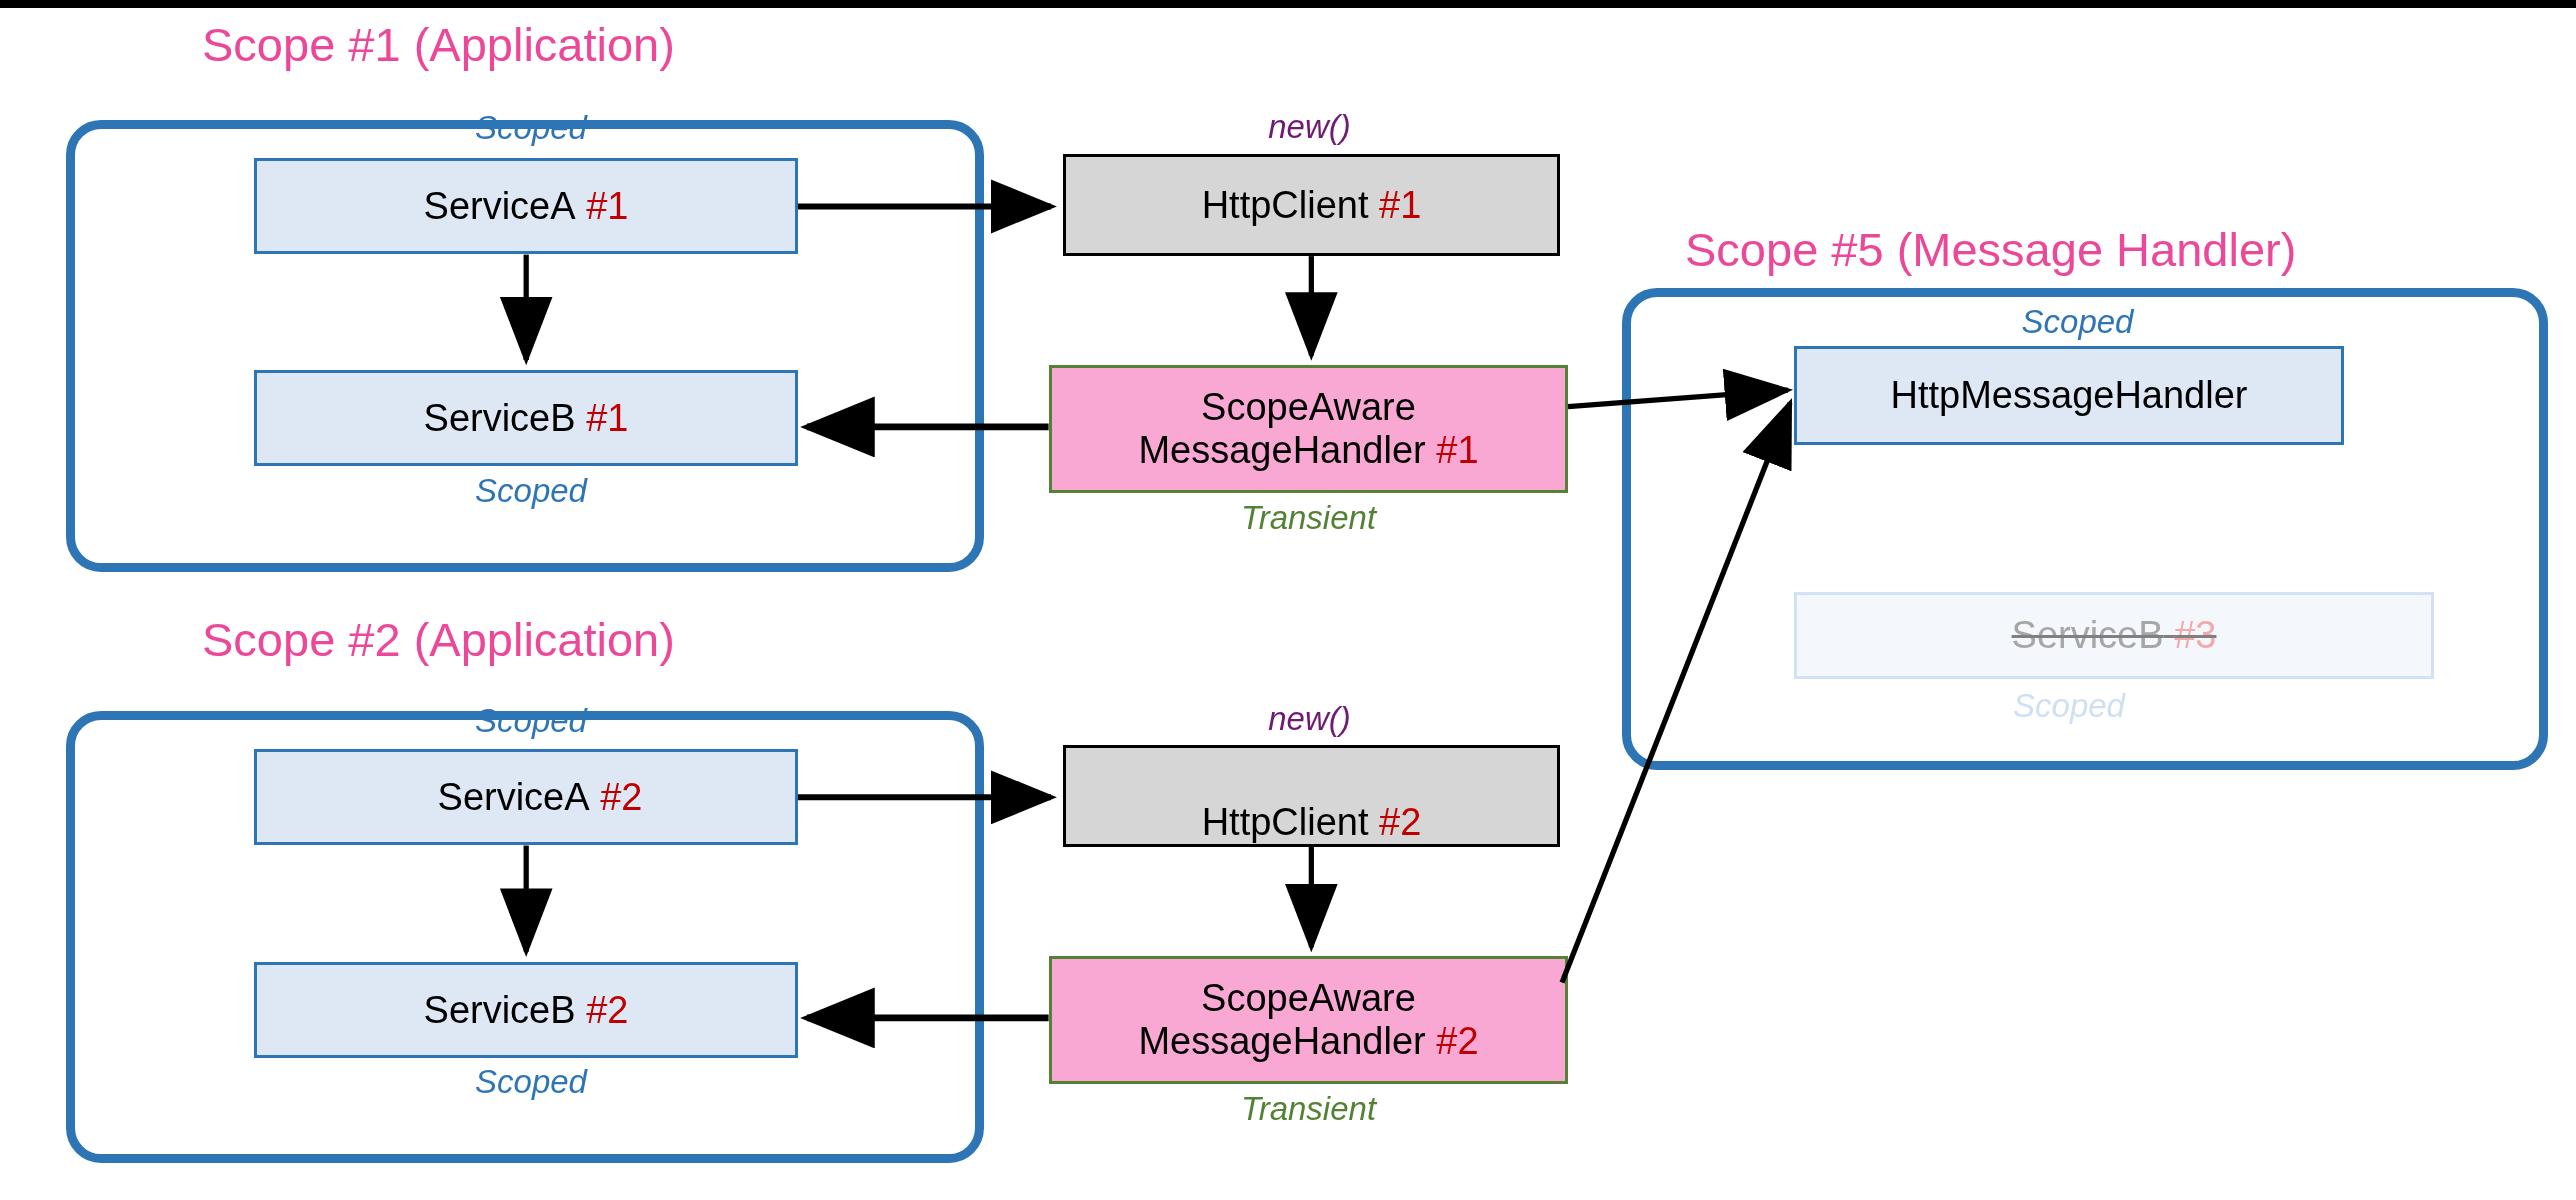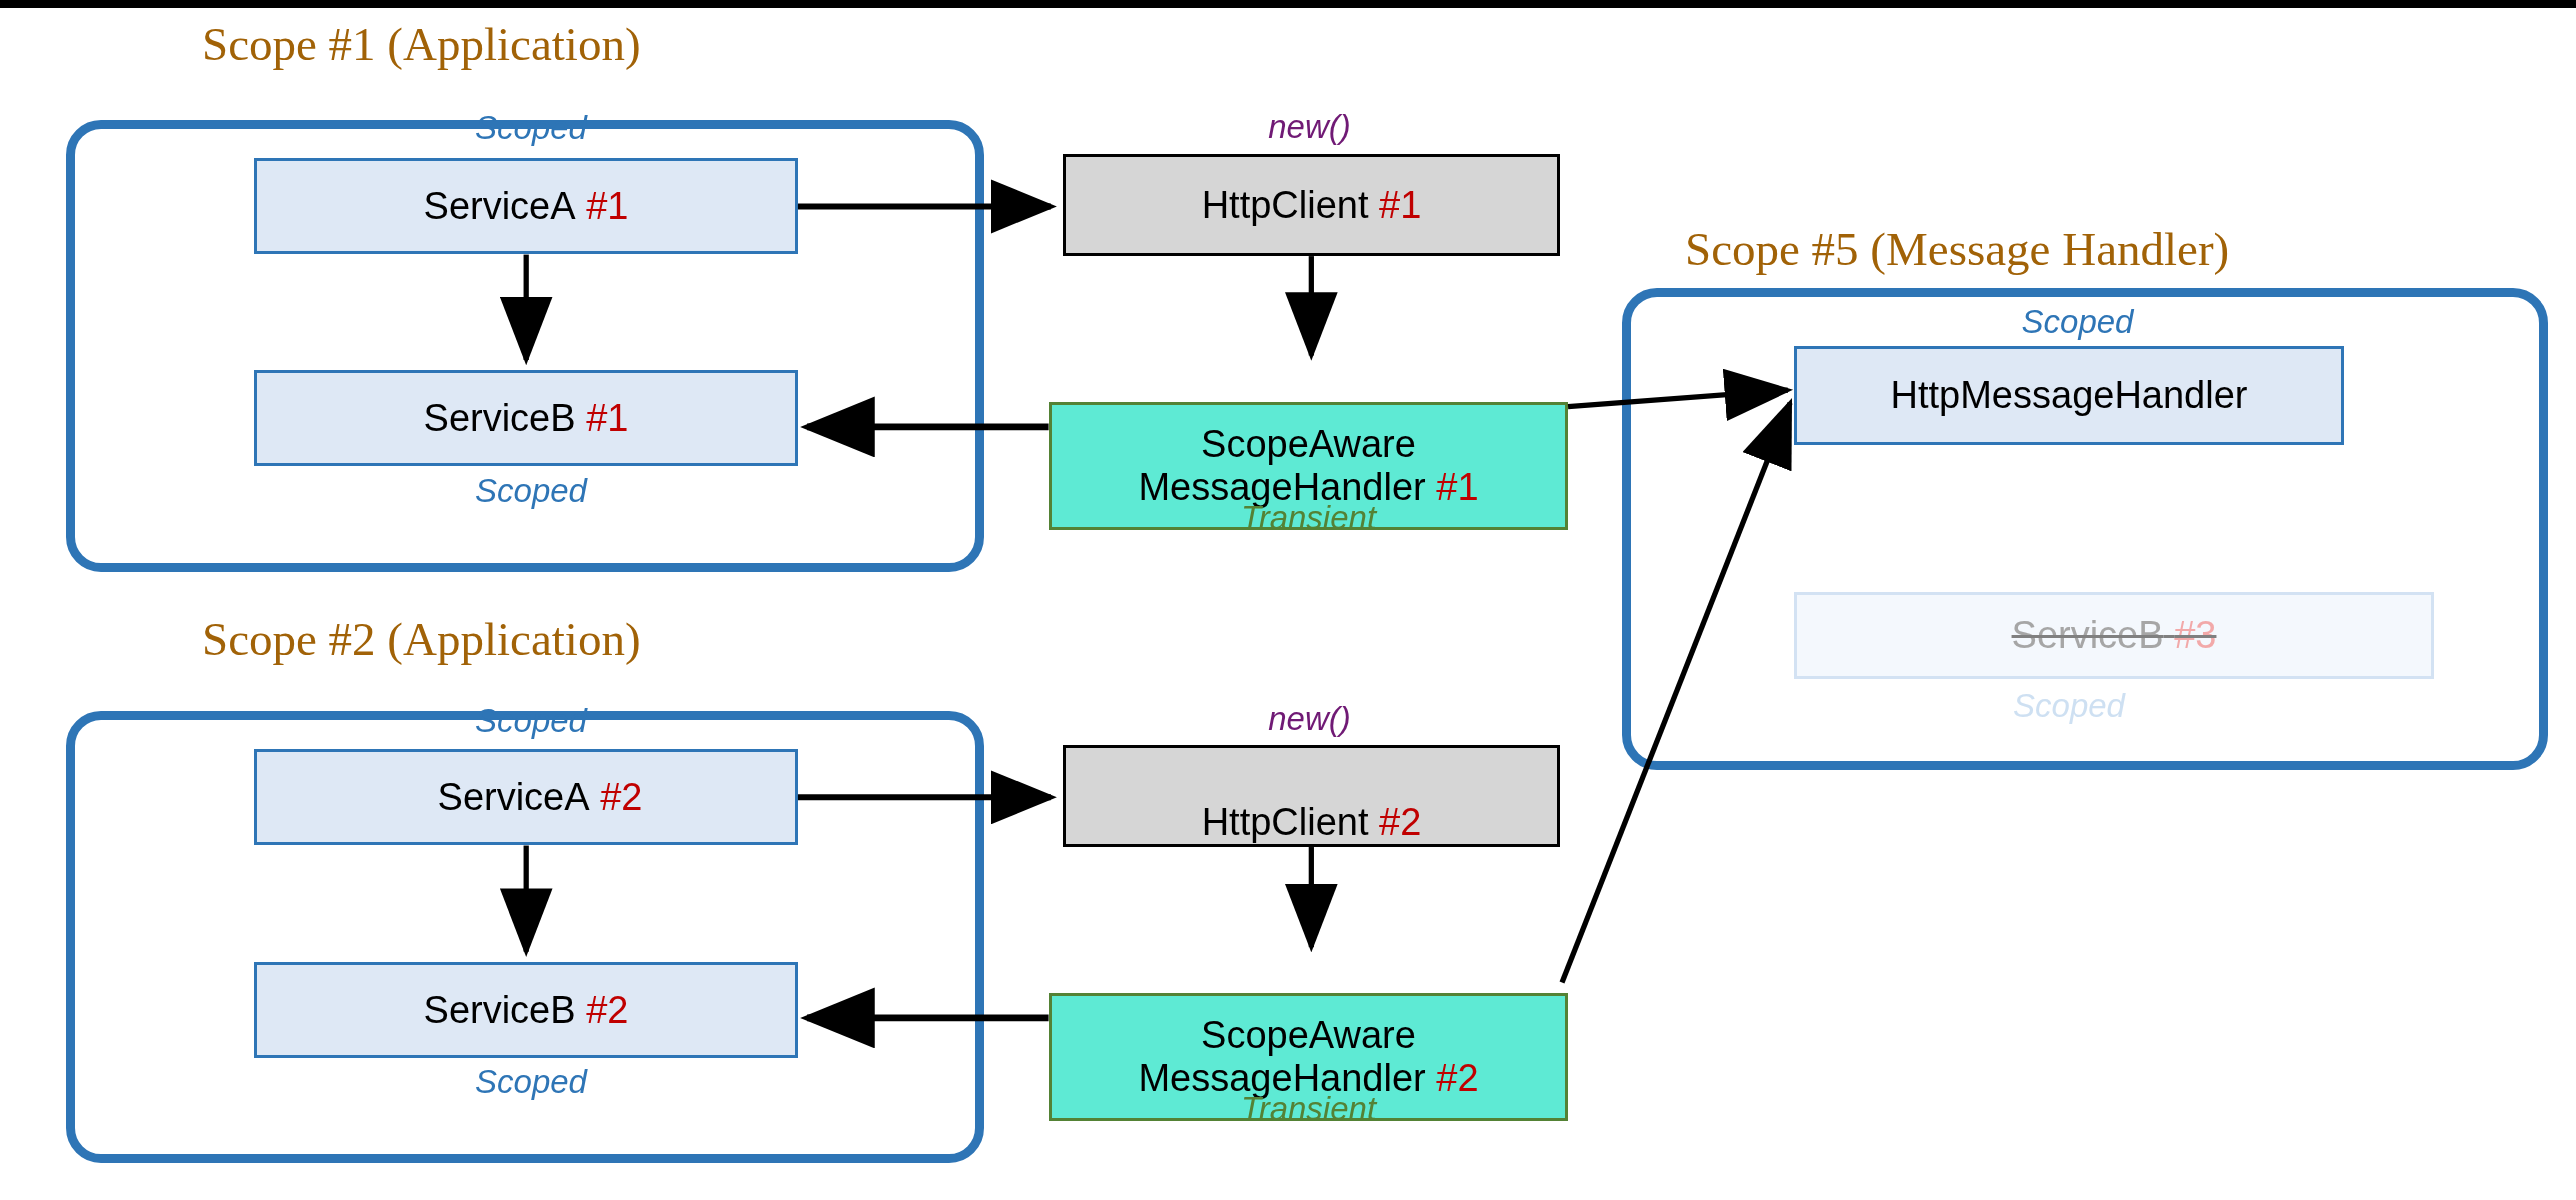--- a/index.html
+++ b/index.html
@@ -4,25 +4,25 @@
 <style>
   html,body{margin:0;padding:0;background:#ffffff;}
   body{font-family:"Liberation Sans", sans-serif;}
   #canvas{position:relative;width:2576px;height:1201px;background:#ffffff;overflow:hidden;}
 
   .topbar{position:absolute;left:0;top:0;width:2576px;height:8.3px;background:#000000;}
 
   
   .scope-title{
     position:absolute;
-    color:#a16207;
+    color:#ec4899;
     font-size:47px;
     line-height:1;
     white-space:nowrap;
-    font-family:Liberation Serif, serif;
+    font-family:Liberation Sans, sans-serif;
   }
 
   
   .scope-box{
     position:absolute;
     border:9.8px solid #2E75B6;
     border-radius:35px;
     background:transparent;
     box-sizing:border-box;
   }
@@ -35,21 +35,21 @@
     align-items:center;
     justify-content:center;
     text-align:center;
     font-size:38px;
     color:#000000;
     line-height:1.12;
     font-family:"Liberation Sans", sans-serif;
   }
   .node.blue{background:#DEE8F5;border:3.8px solid #2E75B6;}
   .node.gray{background:#D6D6D6;border:3.8px solid #000000;}
-  .node.green{background:#5eead4;border:3.8px solid #548235;margin-top:37px;}
+  .node.green{background:#f9a8d4;border:3.8px solid #548235;}
   .node.ghost{
     background:#F4F8FD;border:3px solid #D3E2F3;
     color:#A6A6A6;
     text-decoration:line-through;
     text-decoration-color:#808080;
     text-decoration-thickness:3px;
   }
   .num{color:#C00000;}
   .node.ghost .num{color:#F2A9A9;}
 

